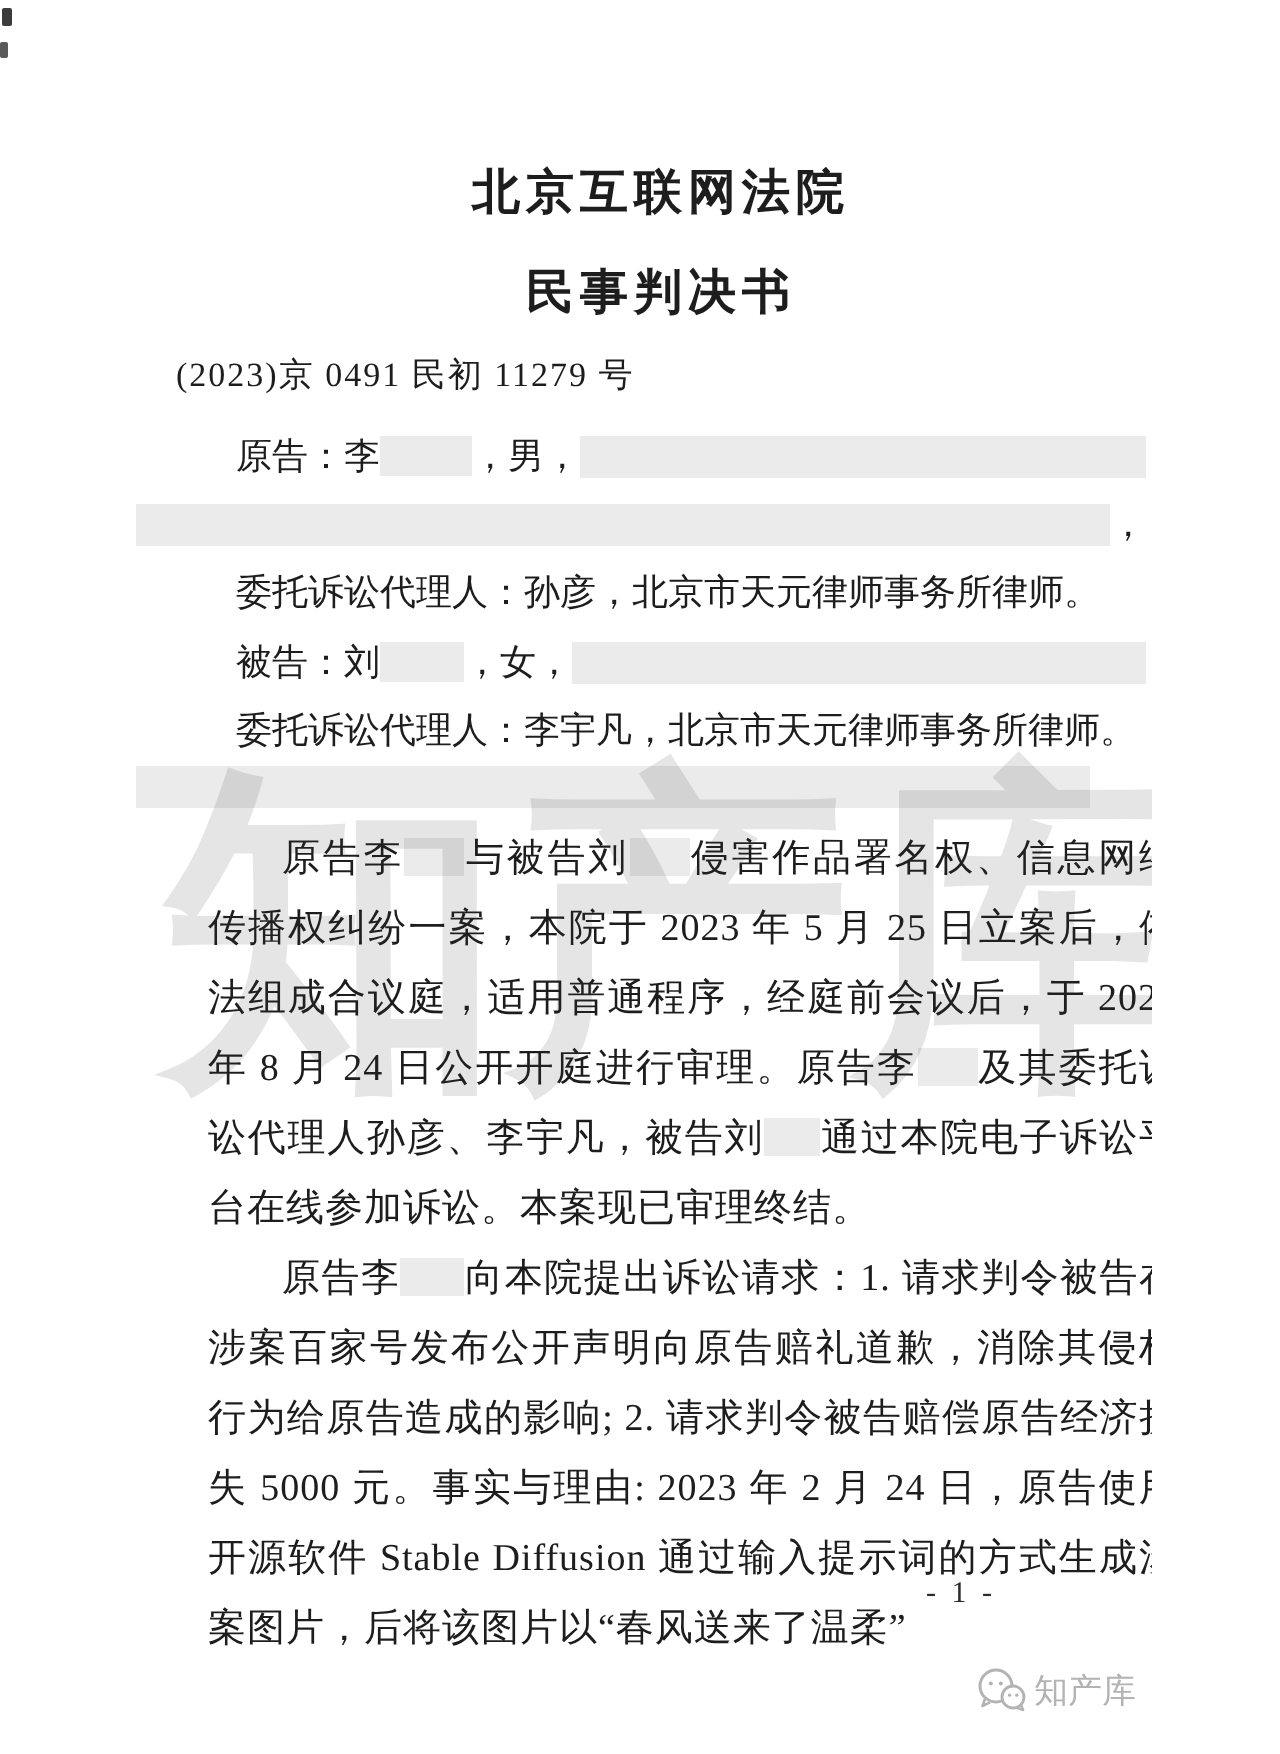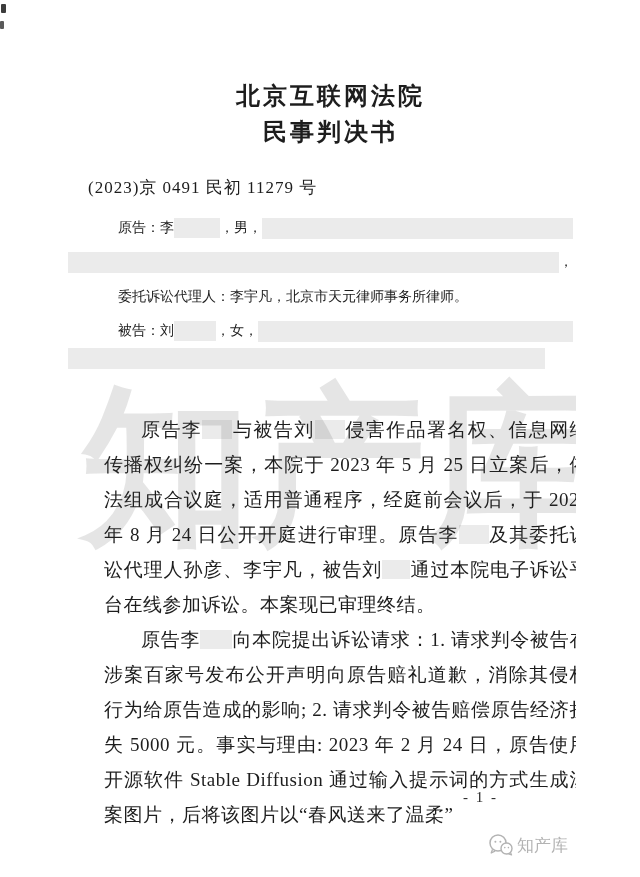--- a/index.html
+++ b/index.html
@@ -10,30 +10,30 @@
   
   .artifact{position:absolute;border-radius:1px;}
   .a1{left:1px;top:4px;width:5px;height:9px;background:#3c3c3c;}
   .a2{left:0;top:21px;width:4px;height:8px;background:#5a5a5a;}
 
   .court{
     position:absolute;top:80px;left:88px;width:485px;margin:0;
     text-align:center;font-size:24px;font-weight:bold;letter-spacing:3px;
   }
   .doctype{
-    position:absolute;top:116px;left:88px;width:485px;margin:0;
+    position:absolute;top:130px;left:88px;width:485px;margin:0;
     text-align:center;font-size:24px;font-weight:bold;letter-spacing:3px;
   }
   .caseno{
     position:absolute;top:176px;left:88px;width:475px;
     text-align:left;font-size:17px;letter-spacing:1px;
   }
 
   .parties{position:absolute;top:211px;left:88px;width:485px;}
-  .pline{font-size:14px;line-height:34px;padding-left:30px;white-space:nowrap;}
+  .pline{font-size:18px;line-height:34px;padding-left:30px;white-space:nowrap;}
   .pline.flexline{display:flex;align-items:center;}
   .pline.noindent{padding-left:0;}
   .agent{line-height:35px;}
 
   .redact{background:var(--redaction,#ebebeb);}
   .redact.inlinebox{display:inline-block;height:20px;vertical-align:-4px;}
   .redact.flexbar{flex:1 1 auto;height:21px;align-self:center;}
 
   .bodytext{position:absolute;top:412px;left:104px;width:485px;}
   .bodytext p{
@@ -78,27 +78,28 @@
     <div class="pline flexline">
         <span class="textrun">原告：李</span>
         <span class="redact inlinebox" style="width: 46px;"></span>
         <span class="textrun">，男，</span>
         <span class="redact flexbar"></span>
       </div>
     <div class="pline flexline noindent">
         <span class="redact flexbar" style="margin-left: -20px;"></span>
         <span class="textrun">，</span>
       </div>
-    <div class="pline agent">委托诉讼代理人：李宇凡，北京市天元律师事务所律师。</div>
+    <div class="pline agent">委托诉讼代理人：孙彦，北京市天元律师事务所律师。</div>
     <div class="pline flexline">
         <span class="textrun">被告：刘</span>
         <span class="redact inlinebox" style="width: 42px;"></span>
         <span class="textrun">，女，</span>
         <span class="redact flexbar"></span>
       </div>
+    <div class="pline agent">委托诉讼代理人：李宇凡，北京市天元律师事务所律师。</div>
     <div class="pline flexline noindent">
         <span class="redact flexbar" style="margin-left: -20px; margin-right: 28px;"></span>
       </div>
   </div>
 
   <div class="bodytext">
     <p><span class="textrun">原告李</span><span class="redact inlinebox" style="width: 30px;"></span><span class="textrun">与被告刘</span><span class="redact inlinebox" style="width: 30px;"></span><span class="textrun">侵害作品署名权、信息网络传播权纠纷一案，本院于 2023 年 5 月 25 日立案后，依法组成合议庭，适用普通程序，经庭前会议后，于 2023 年 8 月 24 日公开开庭进行审理。原告李</span><span class="redact inlinebox" style="width: 30px;"></span><span class="textrun">及其委托诉讼代理人孙彦、李宇凡，被告刘</span><span class="redact inlinebox" style="width: 28px;"></span><span class="textrun">通过本院电子诉讼平台在线参加诉讼。本案现已审理终结。</span></p>
     <p><span class="textrun">原告李</span><span class="redact inlinebox" style="width: 32px;"></span><span class="textrun">向本院提出诉讼请求：1. 请求判令被告在涉案百家号发布公开声明向原告赔礼道歉，消除其侵权行为给原告造成的影响; 2. 请求判令被告赔偿原告经济损失 5000 元。事实与理由: 2023 年 2 月 24 日，原告使用开源软件 Stable Diffusion 通过输入提示词的方式生成涉案图片，后将该图片以“春风送来了温柔”</span></p>
   </div>
 

